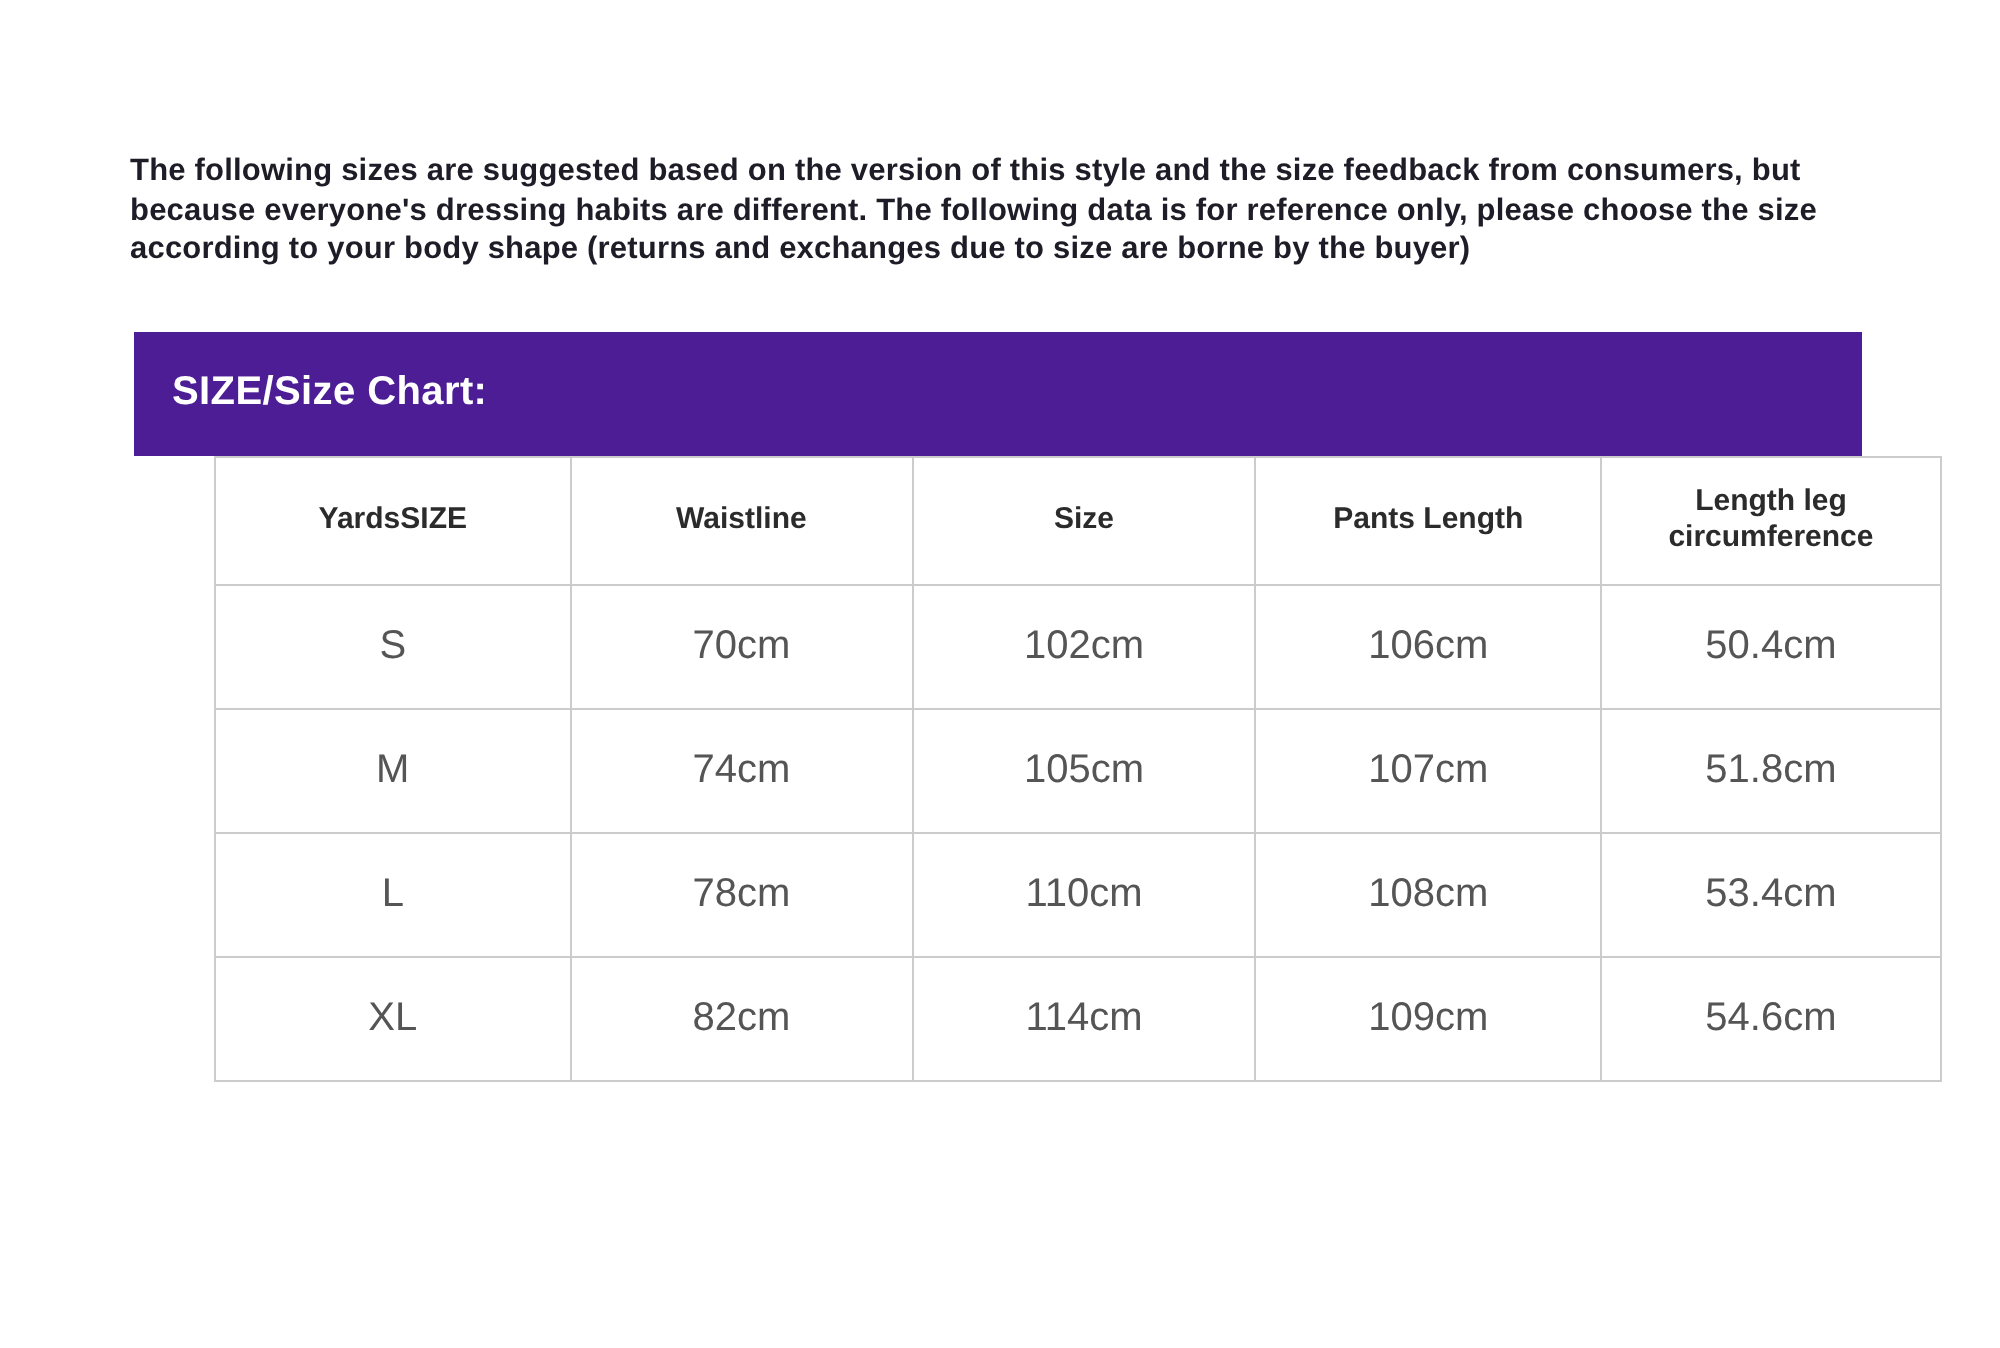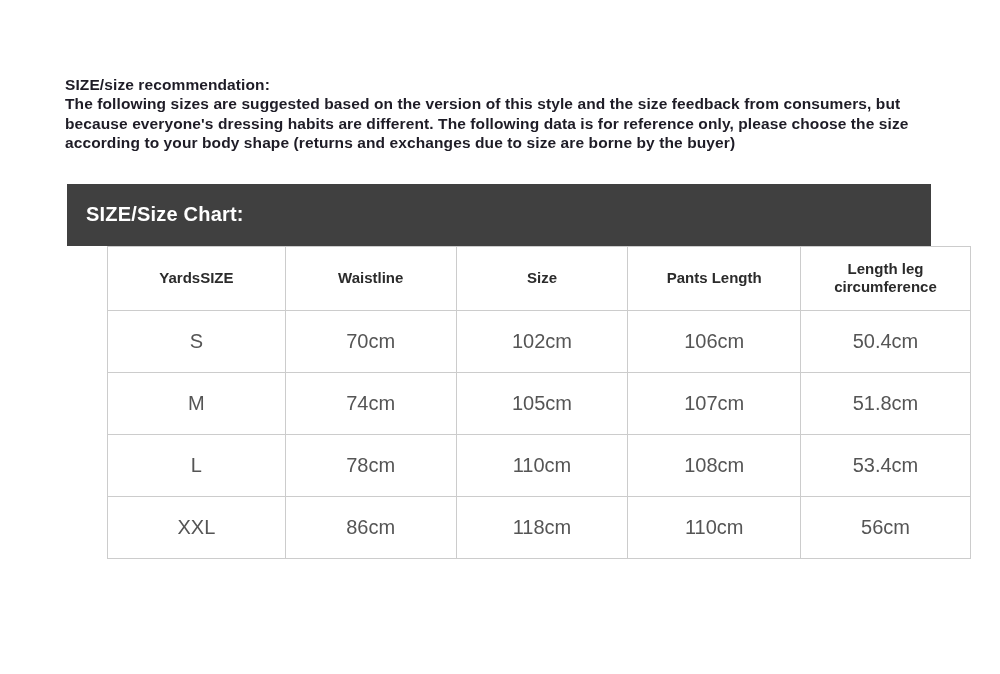--- a/index.html
+++ b/index.html
@@ -27,21 +27,21 @@
     letter-spacing: 0.1px;
     width: 872px;
   }
   .chart-section {
     margin-top: 31px;
     width: 864px;
     margin-left: 2px;
   }
   .chart-banner {
     height: 62px;
-    background: #404040;
+    background: #4c1d95;
     display: flex;
     align-items: center;
     padding-left: 19px;
   }
   .chart-banner-title {
     color: #ffffff;
     font-size: 20px;
     font-weight: bold;
     letter-spacing: 0.2px;
   }
@@ -75,21 +75,20 @@
   col.c2 { width: 19.8%; }
   col.c3 { width: 19.9%; }
   col.c4 { width: 20.0%; }
   col.c5 { width: 19.7%; }
 </style>
 </head>
 <body>
 
 <div class="content">
 
-  <div class="page-title">SIZE/size recommendation:</div>
 
   <div class="description">The following sizes are suggested based on the version of this style and the size feedback from consumers, but because everyone's dressing habits are different. The following data is for reference only, please choose the size according to your body shape (returns and exchanges due to size are borne by the buyer)</div>
 
   <div class="chart-section">
 
     <div class="chart-banner">
       <span class="chart-banner-title">SIZE/Size Chart:</span>
     </div>
 
     <table class="size-table">
@@ -125,23 +124,23 @@
           <td>51.8cm</td>
         </tr>
         <tr>
           <td>L</td>
           <td>78cm</td>
           <td>110cm</td>
           <td>108cm</td>
           <td>53.4cm</td>
         </tr>
         <tr>
-          <td>XXL</td>
-          <td>86cm</td>
-          <td>118cm</td>
-          <td>110cm</td>
-          <td>56cm</td>
+          <td>XL</td>
+          <td>82cm</td>
+          <td>114cm</td>
+          <td>109cm</td>
+          <td>54.6cm</td>
         </tr>
       </tbody>
     </table>
 
   </div>
 </div>
 
 </body></html>

